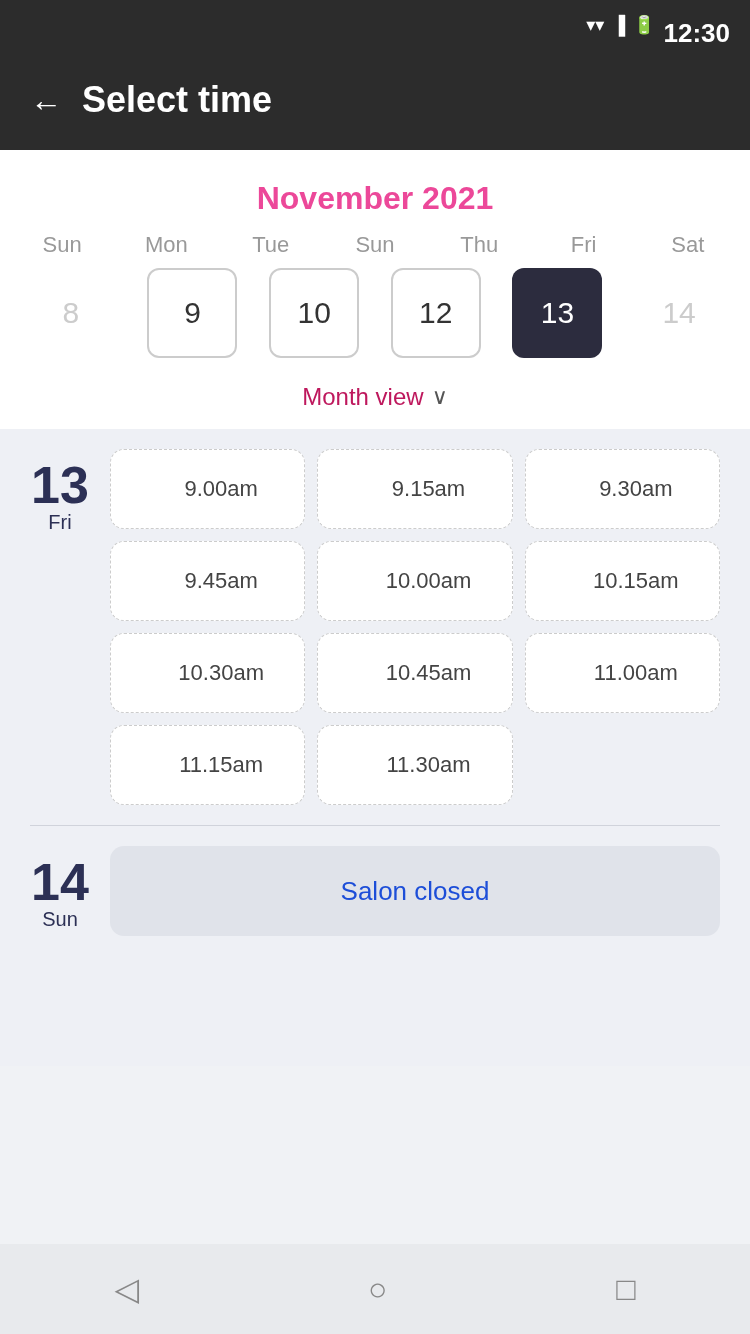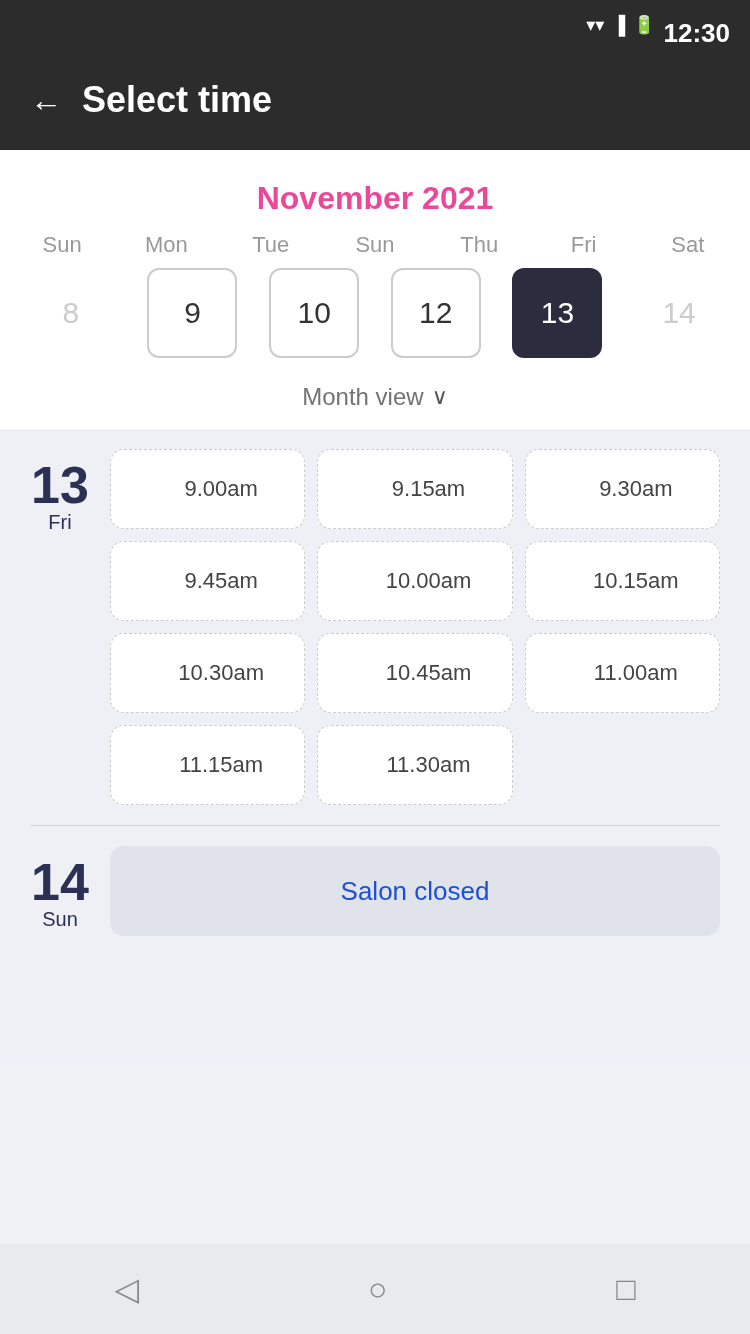--- a/index.html
+++ b/index.html
@@ -117,21 +117,21 @@
     .month-view-row {
       display: flex;
       justify-content: center;
       align-items: center;
       padding: 10px 0 18px 0;
       gap: 8px;
       cursor: pointer;
     }
     .month-view-label {
       font-size: 24px;
-      color: #737373;
+      color: #be185d;
     }
     .chevron-down {
       font-size: 22px;
       color: #555;
     }
 
     
     .time-slots-section {
       background: #eef0f5;
       padding: 20px 30px;

